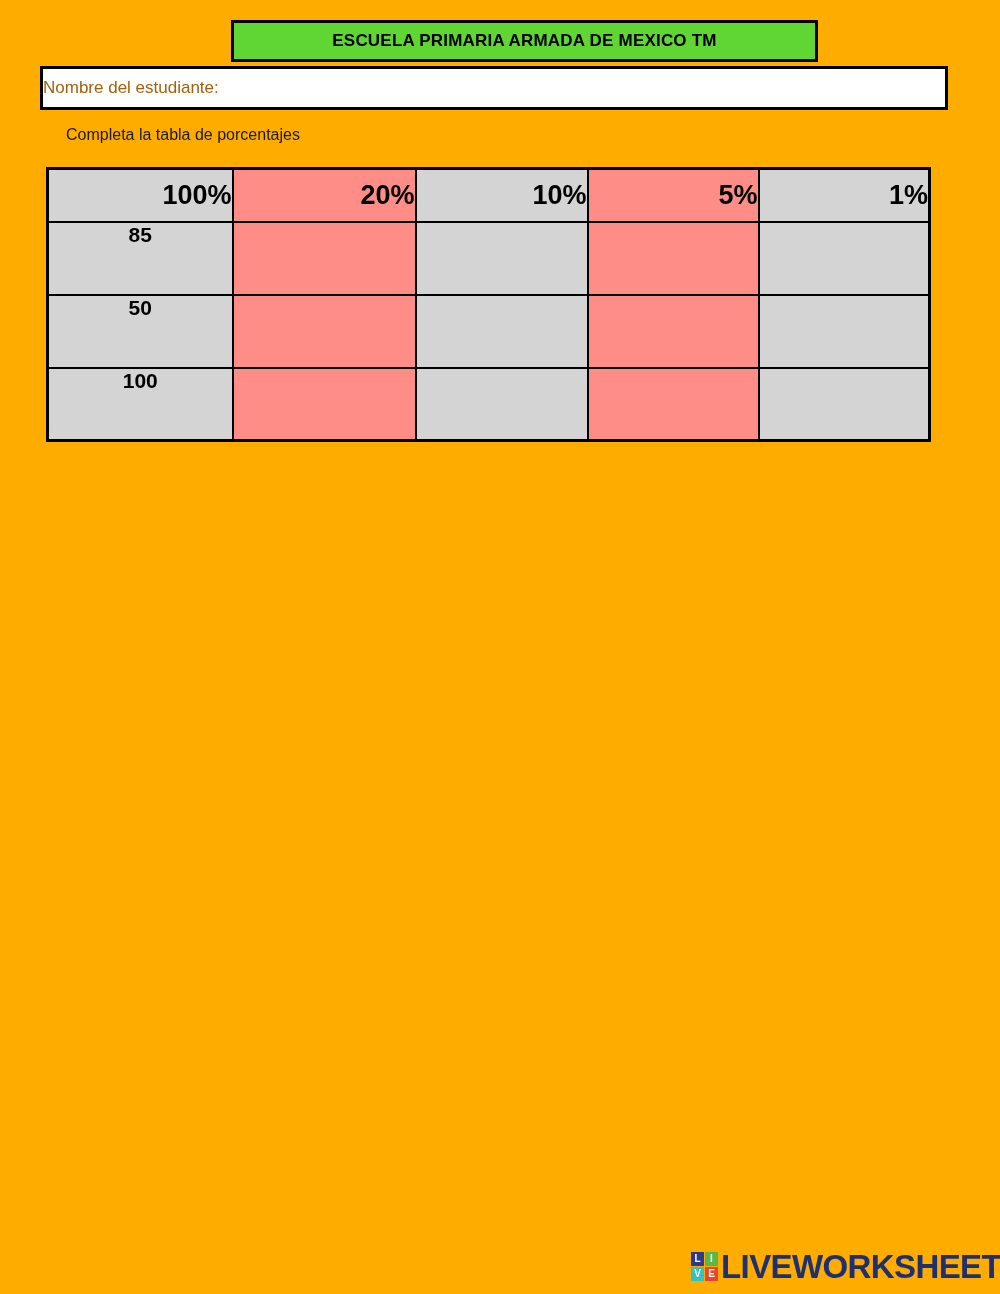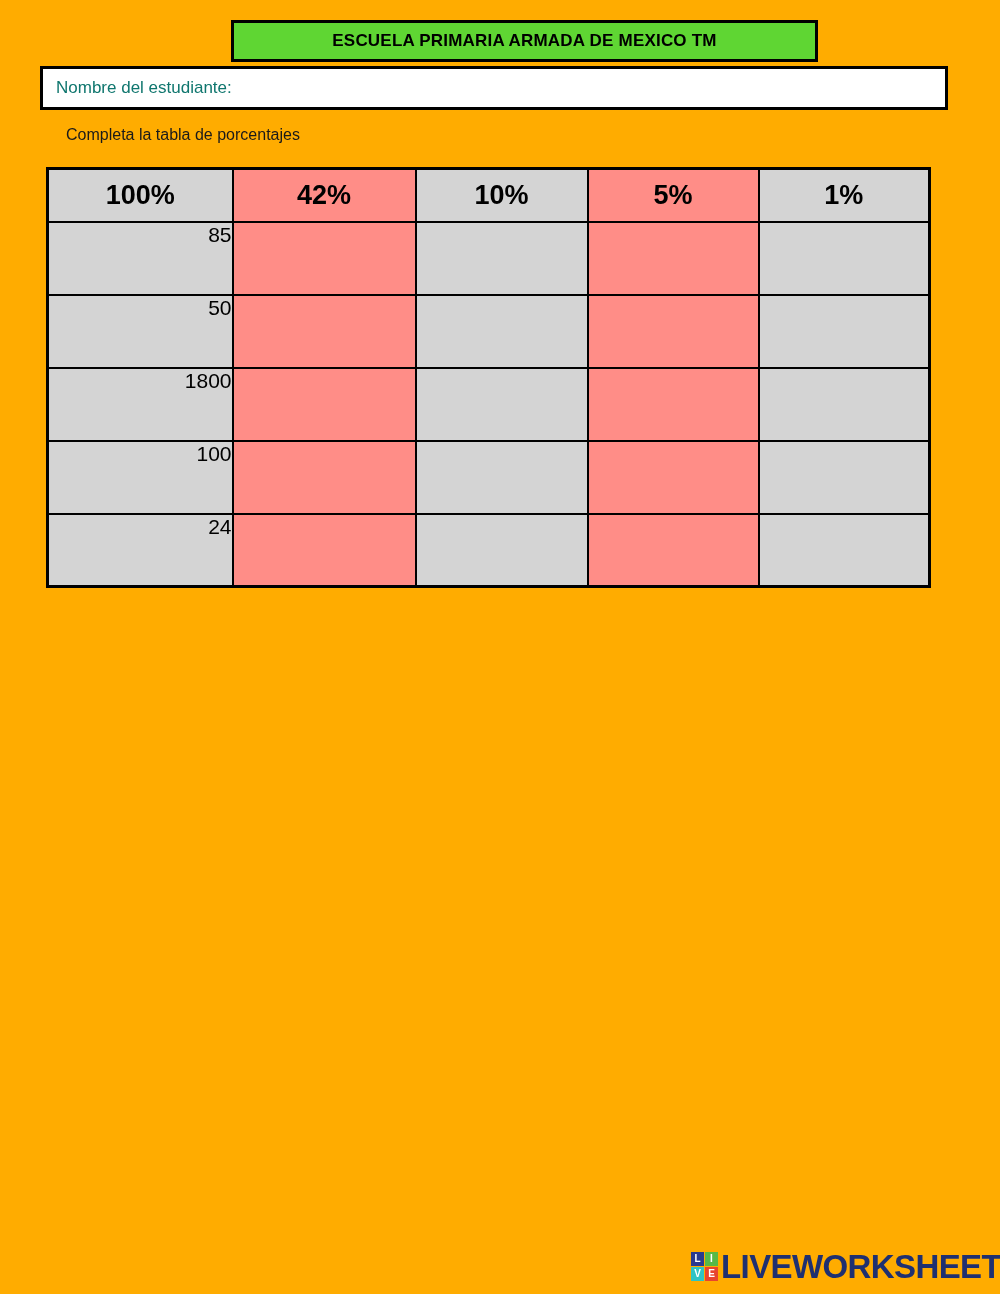--- a/index.html
+++ b/index.html
@@ -47,22 +47,21 @@
     top: 66px;
     width: 908px;
     height: 44px;
     background: #FFFFFF;
     border: 3px solid #000000;
     display: flex;
     align-items: center;
   }
   .name-label {
     font-size: 17px;
-    color: #0f766e;
-    padding-left: 13px;
+    color: #a16207;
     white-space: nowrap;
   }
 
   
   .instruction {
     position: absolute;
     left: 66px;
     top: 126px;
     font-size: 16px;
     color: #1a1a1a;
@@ -94,30 +93,30 @@
     border: 2px solid #000000;
     padding: 0;
     margin: 0;
   }
 
   th.pct-head {
     height: 53px;
     font-size: 27px;
     font-weight: bold;
     color: #000000;
-    text-align: center;
+    text-align: right;
     vertical-align: middle;
   }
 
   td.pct-cell {
     height: 73px;
     font-size: 21px;
-    font-weight: normal;
+    font-weight: bold;
     color: #000000;
-    text-align: right;
+    text-align: center;
     vertical-align: top;
     padding-top: 9px;
   }
 
   td.pct-cell.blank { padding-top: 0; }
 
   .bg-gray { background: #D4D4D4; }
   .bg-pink { background: #FF8D87; }
 
   
@@ -174,21 +173,21 @@
     <colgroup>
       <col class="c-0">
         <col class="c-1">
         <col class="c-2">
         <col class="c-3">
         <col class="c-4">
     </colgroup>
     <thead>
       <tr>
         <th class="pct-head bg-gray">100%</th>
-        <th class="pct-head bg-pink">42%</th>
+        <th class="pct-head bg-pink">20%</th>
         <th class="pct-head bg-gray">10%</th>
         <th class="pct-head bg-pink">5%</th>
         <th class="pct-head bg-gray">1%</th>
       </tr>
     </thead>
     <tbody>
       <tr>
         <td class="pct-cell bg-gray">85</td>
         <td class="pct-cell blank bg-pink"></td>
         <td class="pct-cell blank bg-gray"></td>
@@ -196,35 +195,21 @@
         <td class="pct-cell blank bg-gray"></td>
       </tr>
       <tr>
         <td class="pct-cell bg-gray">50</td>
         <td class="pct-cell blank bg-pink"></td>
         <td class="pct-cell blank bg-gray"></td>
         <td class="pct-cell blank bg-pink"></td>
         <td class="pct-cell blank bg-gray"></td>
       </tr>
       <tr>
-        <td class="pct-cell bg-gray">1800</td>
-        <td class="pct-cell blank bg-pink"></td>
-        <td class="pct-cell blank bg-gray"></td>
-        <td class="pct-cell blank bg-pink"></td>
-        <td class="pct-cell blank bg-gray"></td>
-      </tr>
-      <tr>
         <td class="pct-cell bg-gray">100</td>
-        <td class="pct-cell blank bg-pink"></td>
-        <td class="pct-cell blank bg-gray"></td>
-        <td class="pct-cell blank bg-pink"></td>
-        <td class="pct-cell blank bg-gray"></td>
-      </tr>
-      <tr>
-        <td class="pct-cell bg-gray">24</td>
         <td class="pct-cell blank bg-pink"></td>
         <td class="pct-cell blank bg-gray"></td>
         <td class="pct-cell blank bg-pink"></td>
         <td class="pct-cell blank bg-gray"></td>
       </tr>
     </tbody>
   </table>
 </div>
 
 <div class="lw-logo">

